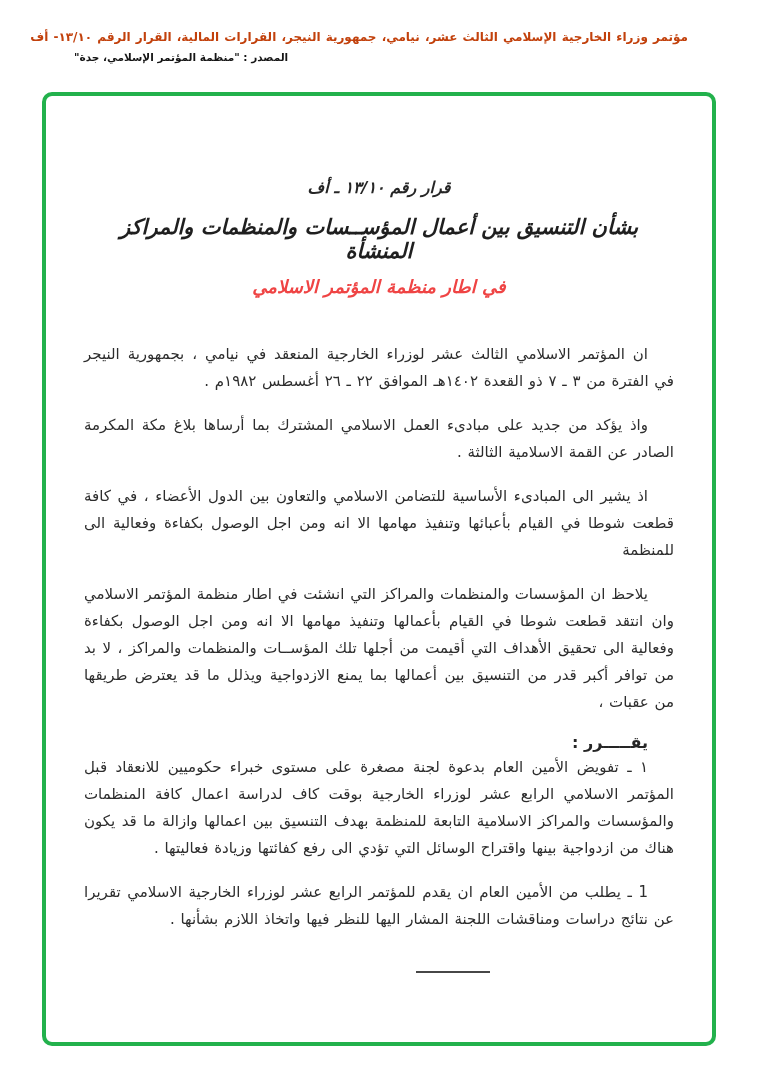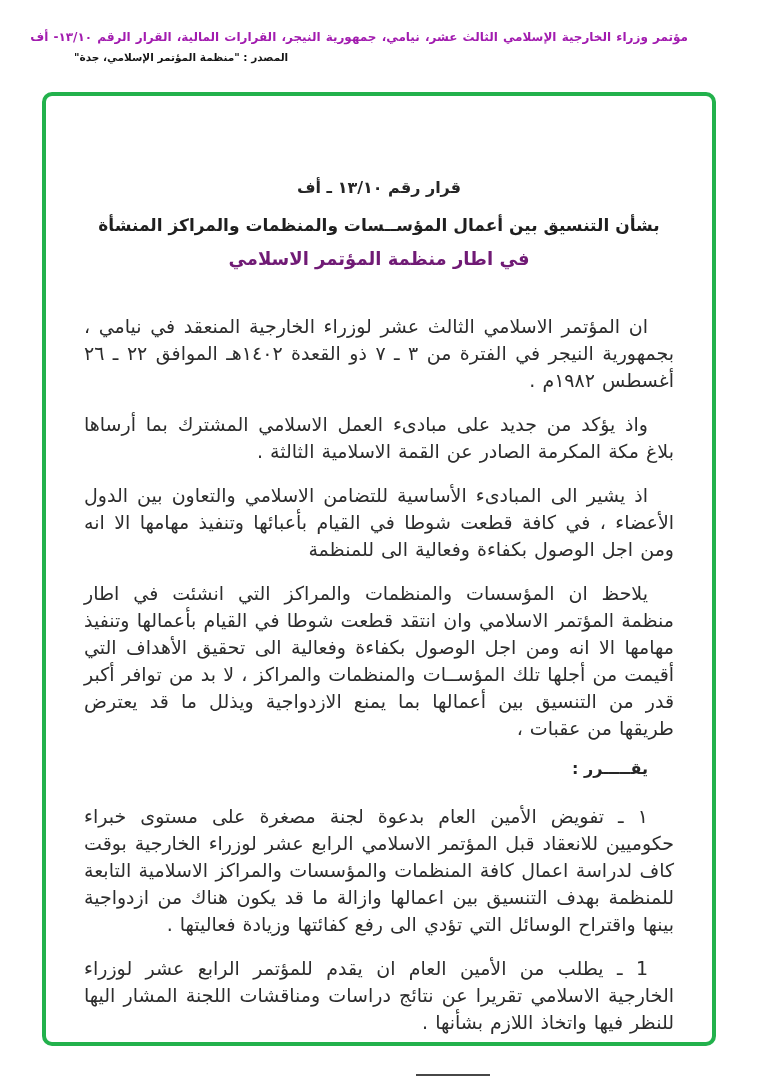--- a/index.html
+++ b/index.html
@@ -20,21 +20,21 @@
   .header {
     position: absolute;
     top: 30px;
     left: 74px;
     width: 614px;
     direction: rtl;
   }
   .header .line1 {
     font-size: 12px;
     font-weight: bold;
-    color: #a21caf;
+    color: #c2410c;
     text-align: right;
     word-spacing: 1px;
     white-space: nowrap;
   }
   .header .line2 {
     font-size: 10.5px;
     font-weight: bold;
     color: #151515;
     text-align: left;
     margin-top: 7px;
@@ -52,53 +52,54 @@
     border-radius: 10px;
     background: #ffffff;
     padding: 82px 38px 0 38px;
     direction: rtl;
     color: #2d2d2d;
   }
 
   .title-block {
     text-align: center;
     margin-bottom: 44px;
+    font-style: italic;
   }
   .t1 {
     font-size: 16px;
     font-weight: bold;
     color: #262626;
     margin-bottom: 18px;
   }
   .t2 {
-    font-size: 17px;
+    font-size: 21px;
     font-weight: bold;
     color: #1f1f1f;
     margin-bottom: 13px;
   }
   .t3 {
     font-size: 18px;
     font-weight: bold;
-    color: #701a75;
+    color: #ef4444;
   }
 
   .para {
-    font-size: 19px;
+    font-size: 15px;
     line-height: 27px;
     text-align: justify;
     text-indent: 26px;
     margin: 0 0 17px 0;
     word-spacing: 1px;
   }
 
   .decide {
     font-size: 16px;
     font-weight: bold;
     color: #262626;
-    margin: 2px 0 25px 0;
+    margin: 2px 0 2px 0;
     text-indent: 26px;
   }
 
   .rule {
     width: 74px;
     height: 0;
     border-top: 2px solid #474747;
     margin: 38px auto 0 auto;
     transform: translateX(74px);
   }

